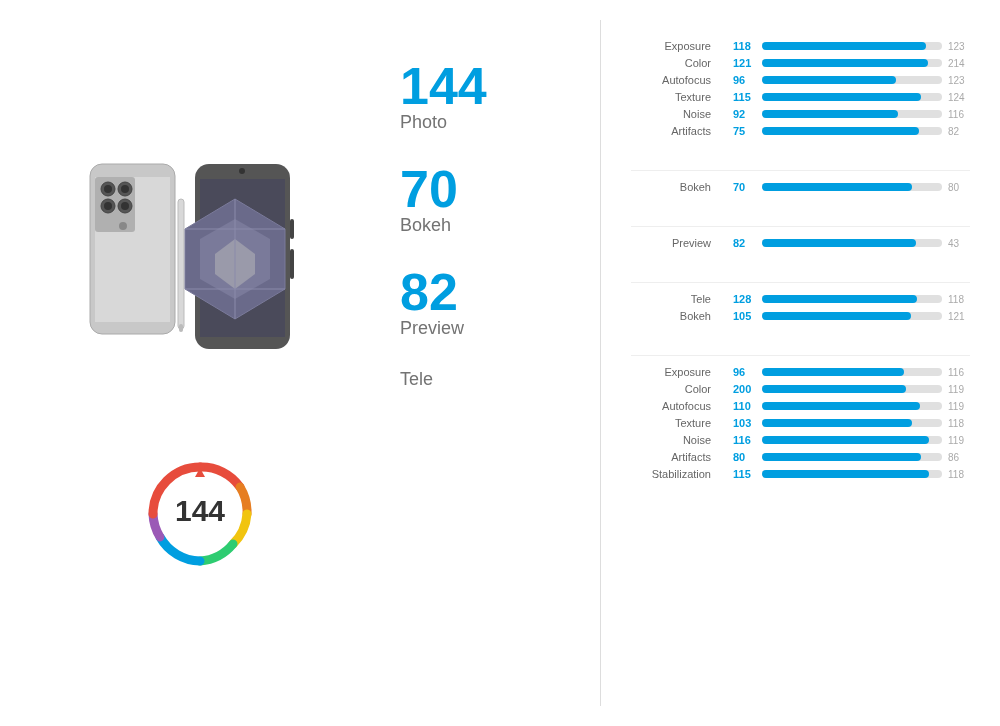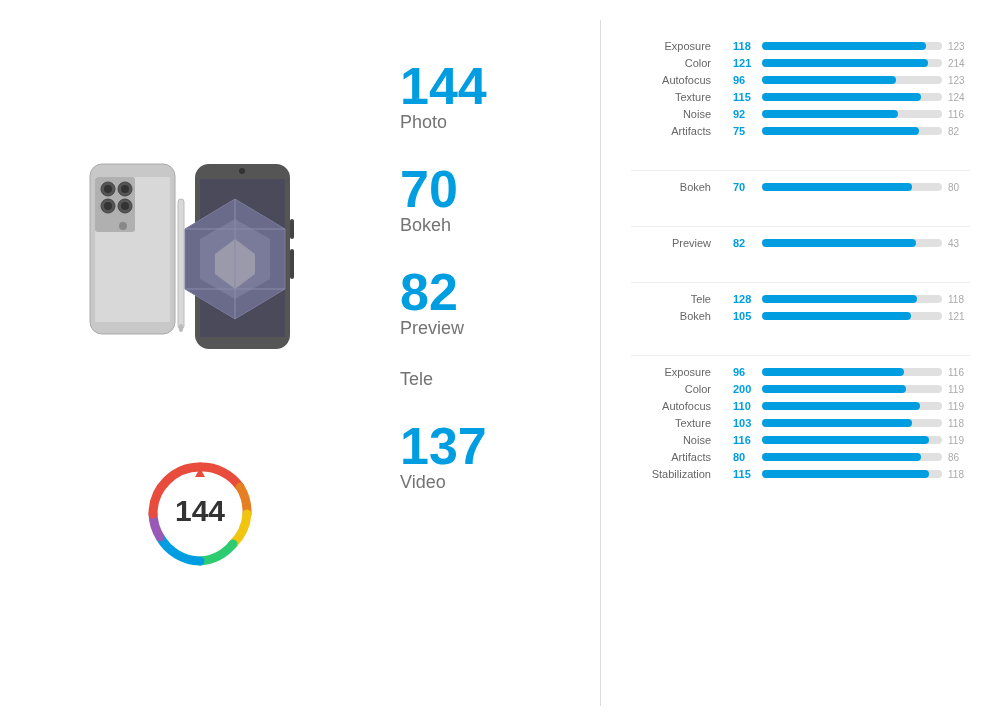--- a/index.html
+++ b/index.html
@@ -293,24 +293,20 @@
 
         <div class="score-section">
           <div class="score-number">82</div>
           <div class="score-label">Preview</div>
         </div>
 
         <div class="score-section">
           <div class="score-label">Tele</div>
         </div>
 
-        <div class="score-section">
-          <div class="score-number">137</div>
-          <div class="score-label">Video</div>
-        </div>
 
       </div>
     </div>
 
     <div class="divider"></div>
 
     <div class="right-panel">
 
       <div class="metrics-group" id="photo-metrics">
           <div class="metric-row">

